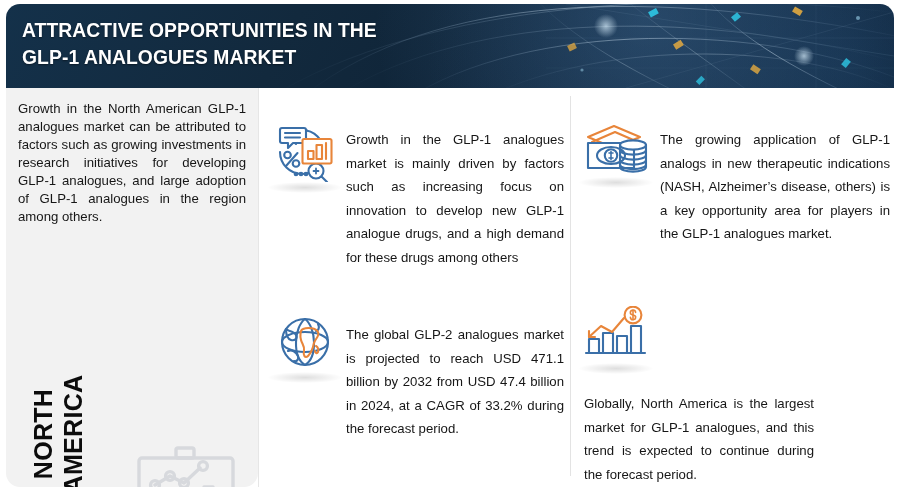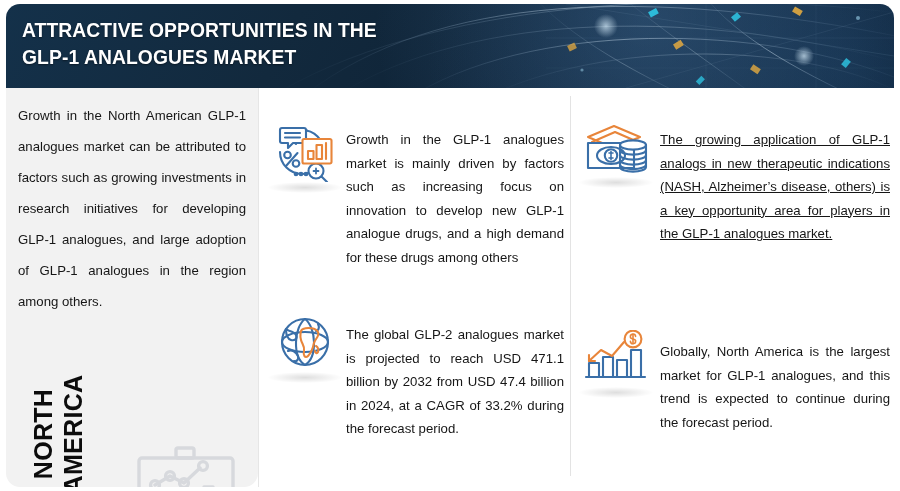--- a/index.html
+++ b/index.html
@@ -52,21 +52,21 @@
   }
 
   
   .left-panel{
     position:absolute;left:0;top:0;width:252px;height:399px;
     background:#f2f2f2;
     border-radius:0 0 14px 0;
   }
   .left-text{
     position:absolute;left:12px;top:12px;width:228px;
-    font-size:13.2px;line-height:31px;color:#161616;
+    font-size:13.2px;line-height:18px;color:#161616;
     text-align:justify;
     text-justify:inter-word;
   }
   .region-label{
     position:absolute;left:-38px;top:316px;
     width:180px;
     transform:rotate(-90deg);
     transform-origin:center center;
     font-weight:bold;
     font-size:25px;
@@ -105,23 +105,23 @@
   .block-m1{left:268px;top:12px;width:290px;}
   .block-m1 .icon{width:62px;margin-right:10px;margin-top:22px;}
   .block-m1 .txt{width:218px;}
 
   .block-m2{left:268px;top:207px;width:290px;}
   .block-m2 .icon{width:62px;margin-right:10px;margin-top:20px;}
   .block-m2 .txt{width:218px;}
 
   .block-r1{left:578px;top:12px;width:306px;}
   .block-r1 .icon{width:64px;margin-right:12px;margin-top:20px;}
-  .block-r1 .txt{width:230px;text-decoration:underline;}
-
-  .block-r2{left:578px;top:224px;width:306px;}
+  .block-r1 .txt{width:230px;}
+
+  .block-r2{left:578px;top:200px;width:306px;flex-direction:column;}
   .block-r2 .icon{width:64px;margin-right:12px;margin-top:18px;}
   .block-r2 .txt{width:230px;}
 </style>
 </head>
 <body>
 
 <div class="page">
 
   <div class="header">
     <svg class="arcs" viewBox="0 0 888 84" preserveAspectRatio="none">

